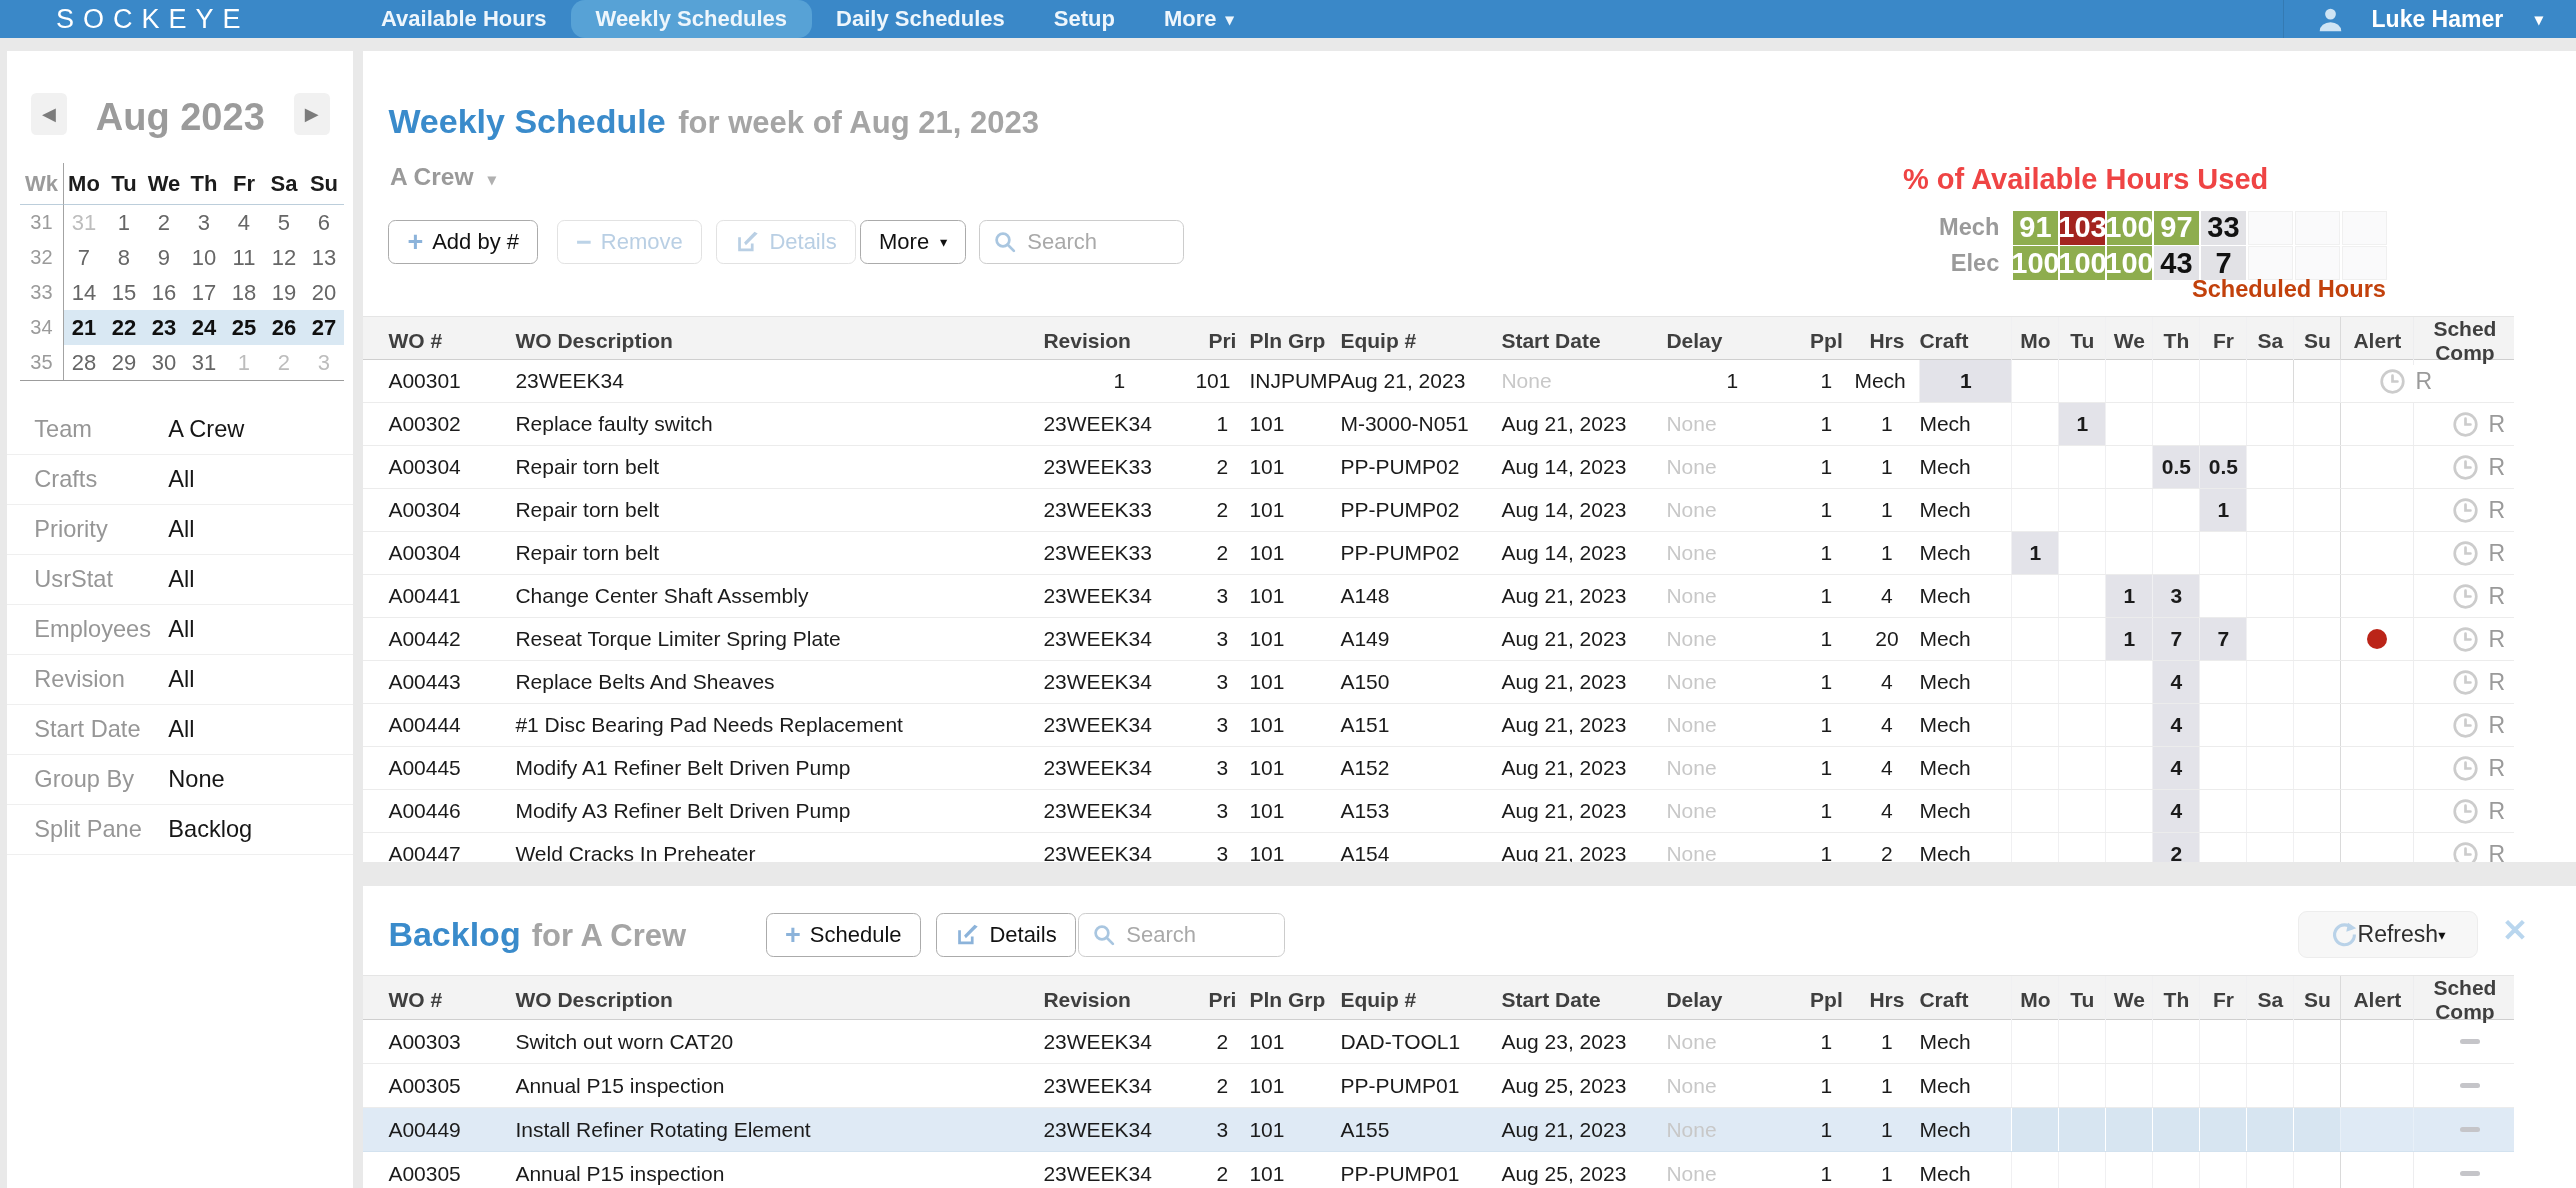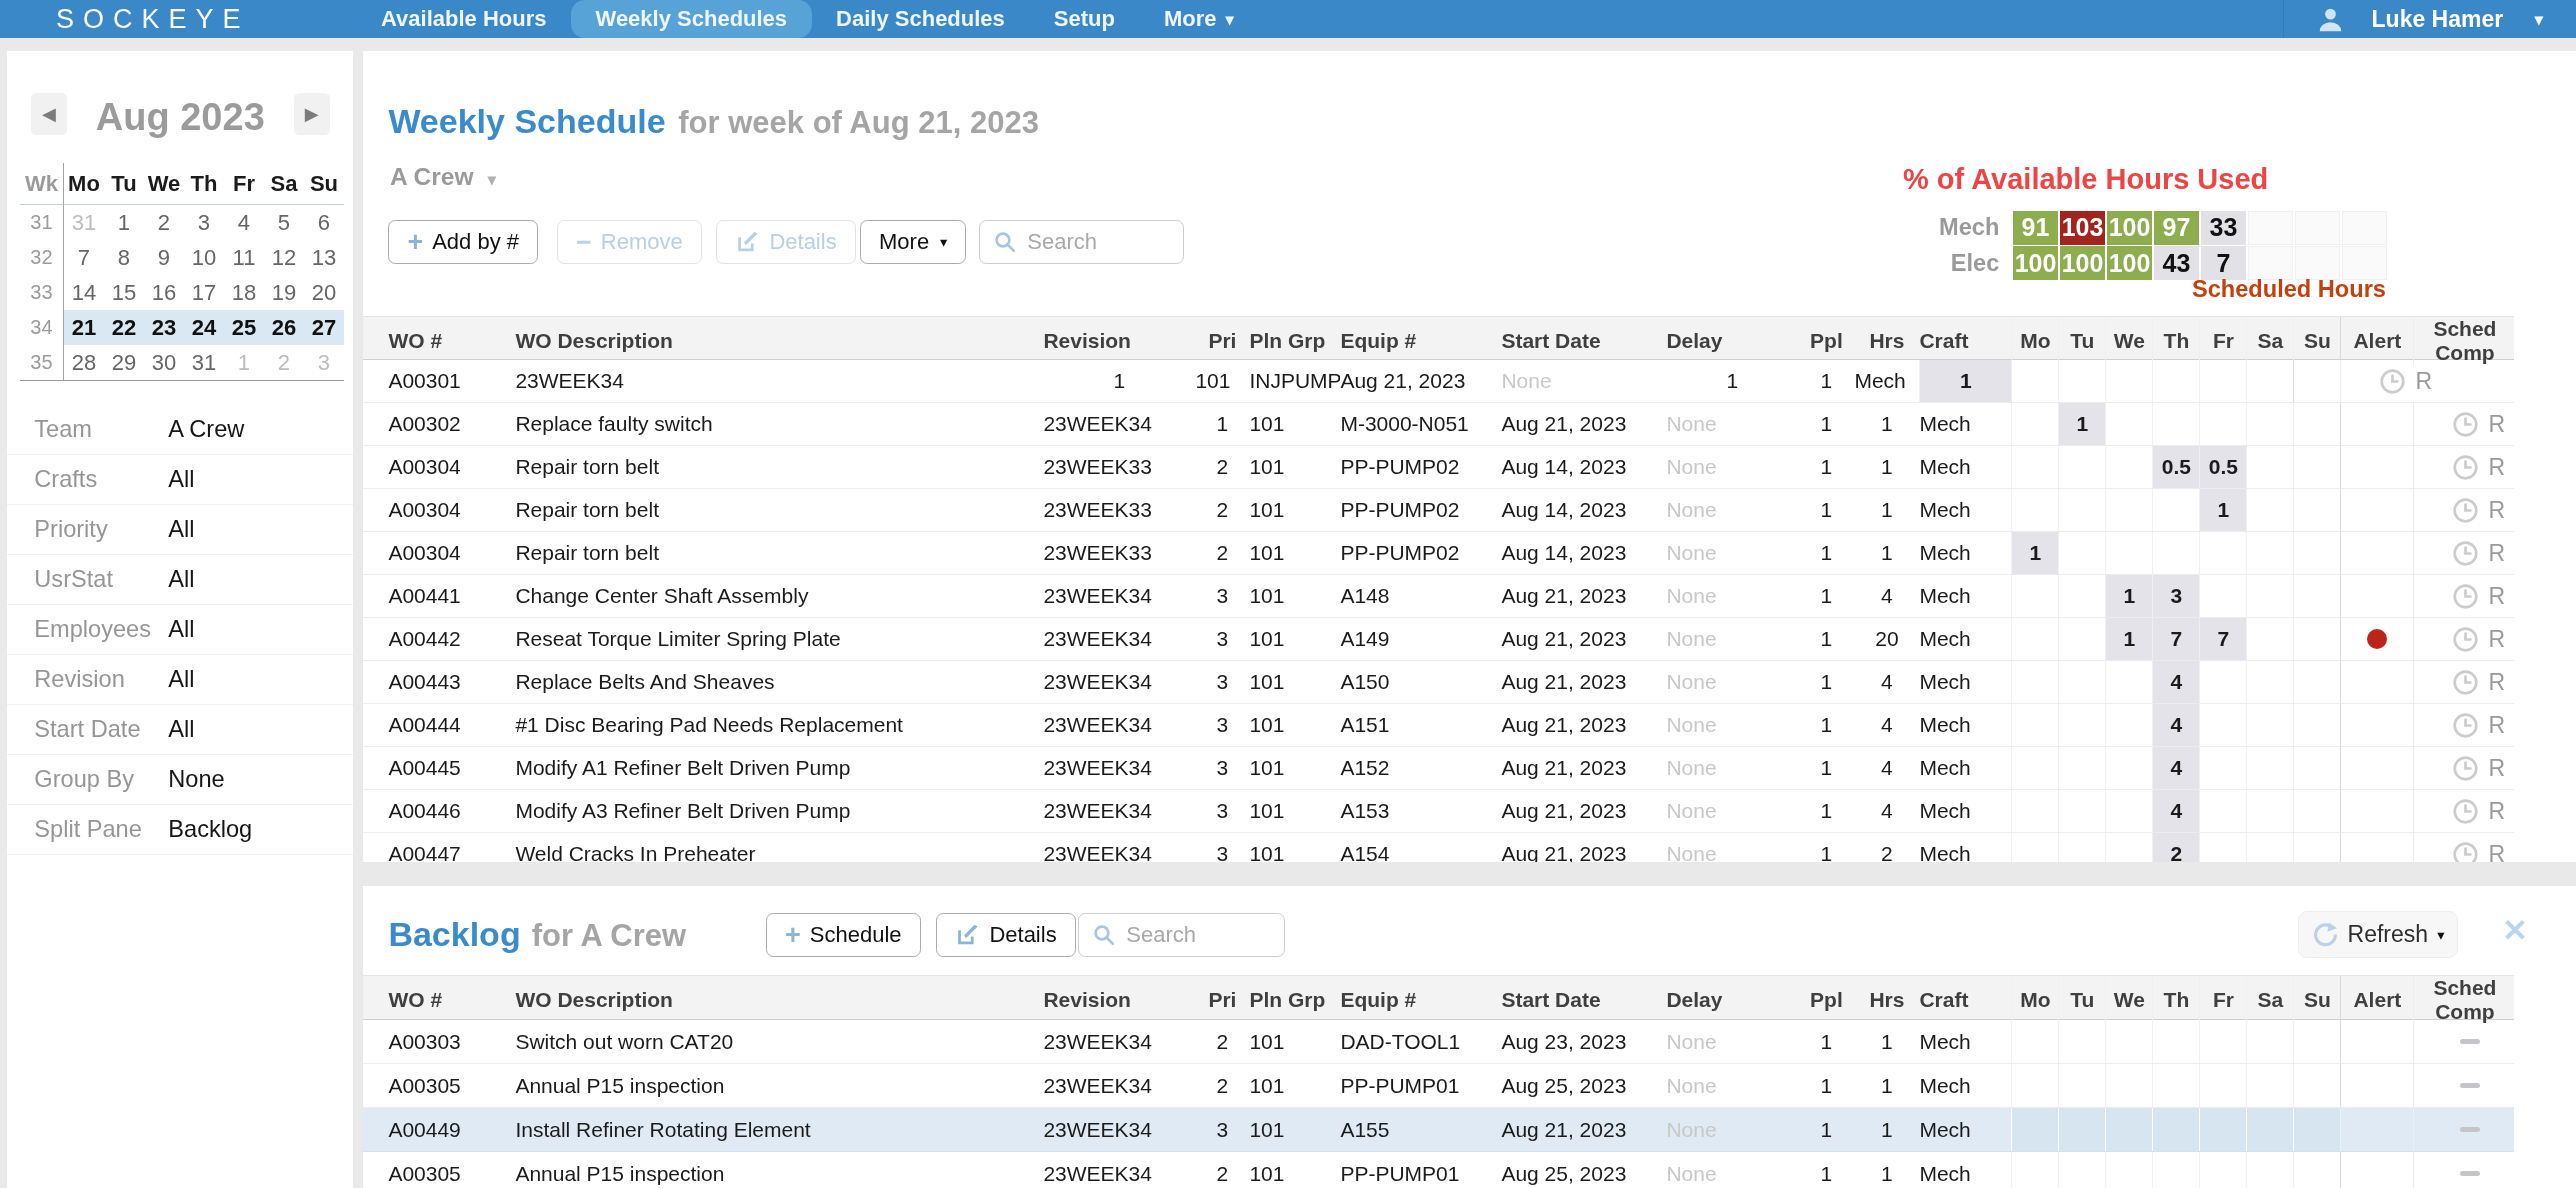--- a/index.html
+++ b/index.html
@@ -73,21 +73,21 @@
   .search-box input::placeholder{color:#a9a9a9;}
   
   .hours{position:absolute;left:1540px;top:112px;width:483px;}
   .hours-title{text-align:left;font-size:29px;font-weight:700;color:#ef4444;}
   .hrow{display:grid;grid-template-columns:109px repeat(8,47px);height:34px;
     margin-top:1.8px;}
   .hrow:first-of-type{margin-top:14.5px;}
   .hlabel{display:flex;align-items:center;justify-content:flex-end;
     padding-right:12.7px;color:#9a9a9a;font-weight:700;font-size:23.6px;}
   .hc{margin:0 0.9px;display:flex;align-items:center;justify-content:center;
-    font-size:25px;font-weight:700;}
+    font-size:29px;font-weight:700;}
   .hc.green{background:#8ead4e;color:#fff;}
   .hc.red{background:#a3241f;color:#fff;}
   .hc.gray{background:#e2e2e6;color:#111;}
   .hc.empty{background:#fafafb;border:0.9px solid #f0f0f0;}
   .sched-hours-label{position:absolute;left:1540px;top:225px;width:483px;
     text-align:right;font-size:23.6px;font-weight:700;color:#c2410c;}
   
   .sched-table{position:absolute;left:0;width:2151px;
     --tcols:127px 528px 152px 54px 91px 161px 165px 132px 56px 65px 92px
       47px 47px 47px 47px 47px 47px 47px 73px 102px;}
@@ -117,23 +117,23 @@
   .dash{width:20px;height:5.4px;border-radius:2.7px;background:#c5c5c9;margin-left:7.3px;}
   .trow.sel{background:#dfeaf5;border-bottom-color:#d3e2ef;}
   .trow.sel .dc{background:#d7e5f1;border-left:1.8px solid #fff;}
   .trow.sel .ac{border-left-color:#e8f0f8;}
   .trow.sel .sc{border-left-color:#e8f0f8;}
   
   .bl-title{position:absolute;left:25.4px;top:29px;white-space:nowrap;}
   .bl-title .main{font-size:34px;font-weight:700;color:#3a8bcb;}
   .bl-title .sub{font-size:31px;font-weight:700;color:#a5a5a5;margin-left:11px;}
   .bl .btn,.bl .search-box{top:27px;}
-  .refresh-btn{position:absolute;left:1935px;top:25.4px;height:47px;width:160px;
+  .refresh-btn{position:absolute;left:1935px;top:25.4px;height:47px;width:180px;
     background:#f7f7f7;border:0.9px solid #ededed;border-radius:9px;display:flex;
-    align-items:center;justify-content:center;gap:9px;font-size:23px;color:#2e2e2e;
+    align-items:center;justify-content:center;font-size:23px;color:#2e2e2e;
     box-sizing:border-box;}
   .refresh-btn .bcaret{font-size:14.5px;color:#111;}
   .close-x{position:absolute;left:2139px;top:29px;font-size:31px;font-weight:700;
     color:#b9d6ee;line-height:1;}
   .bl .sched-table{top:89px;}
   .icon{display:inline-flex;align-items:center;}
 </style>
 </head>
 <body>
 

